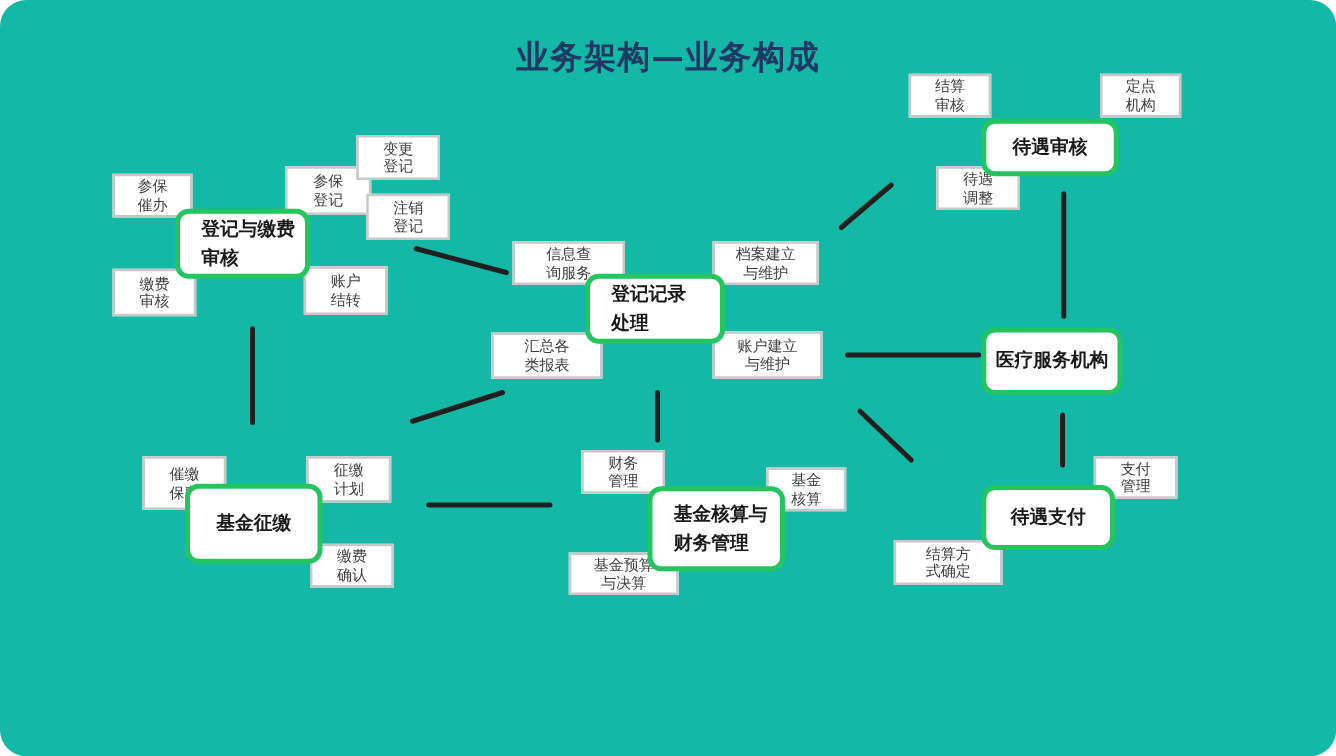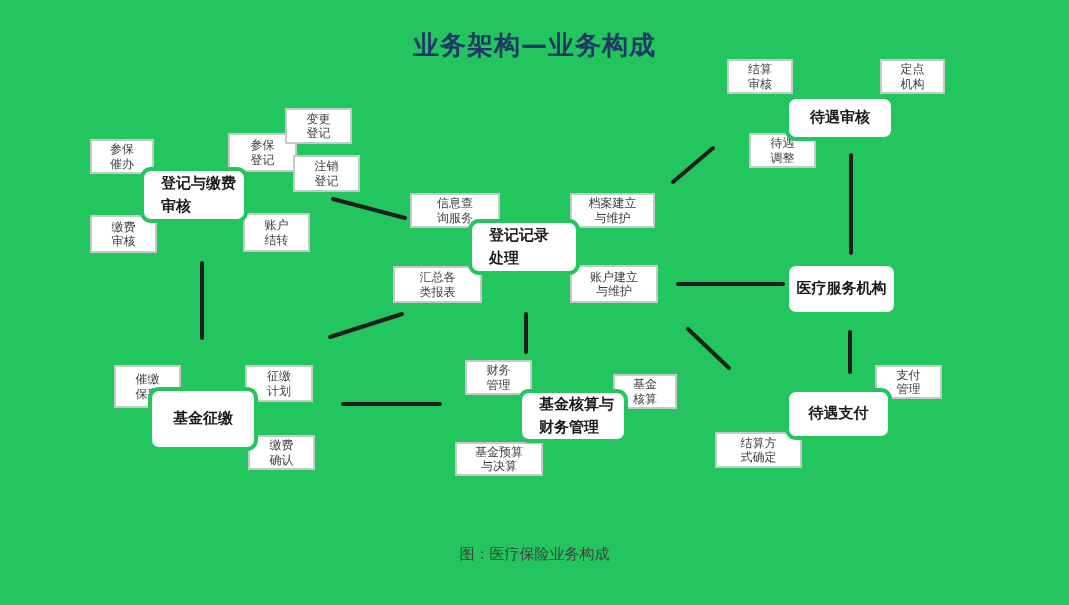--- a/index.html
+++ b/index.html
@@ -5,22 +5,23 @@
   html, body {
     margin: 0;
     padding: 0;
     background: #ffffff;
     font-family: "DejaVu Sans", "Liberation Sans", sans-serif;
   }
   .canvas {
     position: relative;
     width: 1069px;
     height: 605px;
-    background: #22c55e;
+    background: #14b8a6;
     overflow: hidden;
+    border-radius: 21px;
   }
   .page-title {
     position: absolute;
     top: 28px;
     left: 0;
     width: 100%;
     text-align: center;
     font-size: 26px;
     font-weight: 700;
     letter-spacing: 1px;
@@ -135,18 +136,17 @@
 管理</div>
       <div class="node satellite" style="left: 715px; top: 432px; width: 87px; height: 36px;">结算方
 式确定</div>
       <div class="node main align-left" style="left: 140px; top: 167px; width: 108px; height: 56px;">登记与缴费
 审核</div>
       <div class="node main align-left" style="left: 468px; top: 219px; width: 112px; height: 56px;">登记记录
 处理</div>
       <div class="node main" style="left: 785px; top: 95px; width: 110px; height: 46px;">待遇审核</div>
       <div class="node main" style="left: 785px; top: 262px; width: 113px; height: 54px;">医疗服务机构</div>
       <div class="node main" style="left: 148px; top: 387px; width: 110px; height: 64px;">基金征缴</div>
-      <div class="node main align-left" style="left: 518px; top: 389px; width: 110px; height: 54px;">基金核算与
+      <div class="node main align-left" style="left: 518px; top: 389px; width: 110px; height: 68px;">基金核算与
 财务管理</div>
       <div class="node main" style="left: 785px; top: 388px; width: 107px; height: 52px;">待遇支付</div>
     </div>
-  <div class="caption">图：医疗保险业务构成</div>
 </div>
 
 </body></html>

